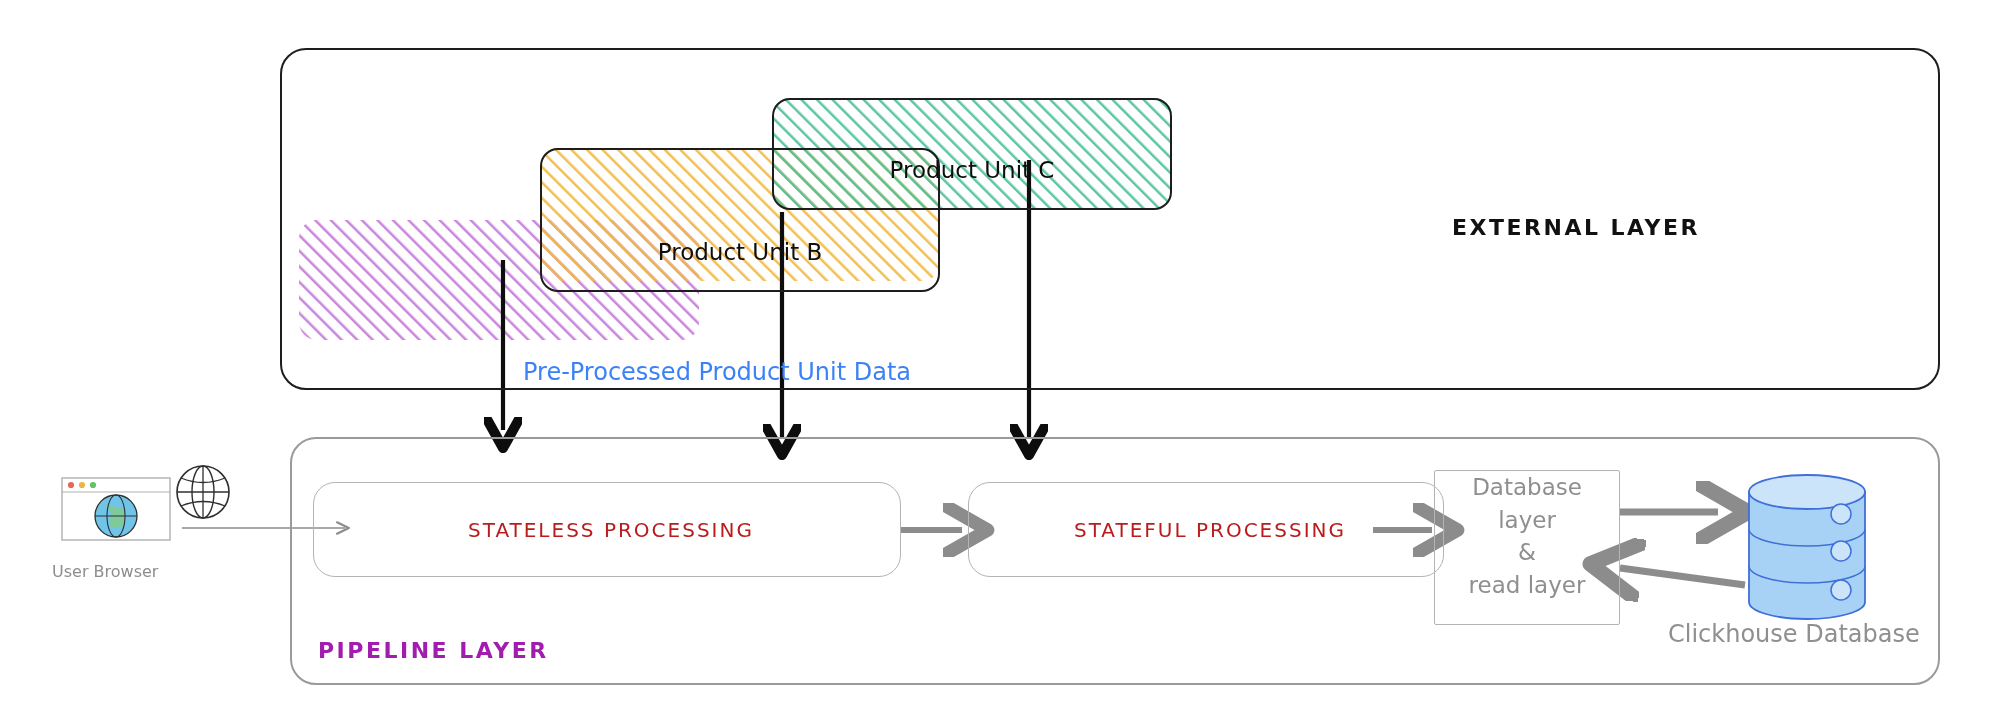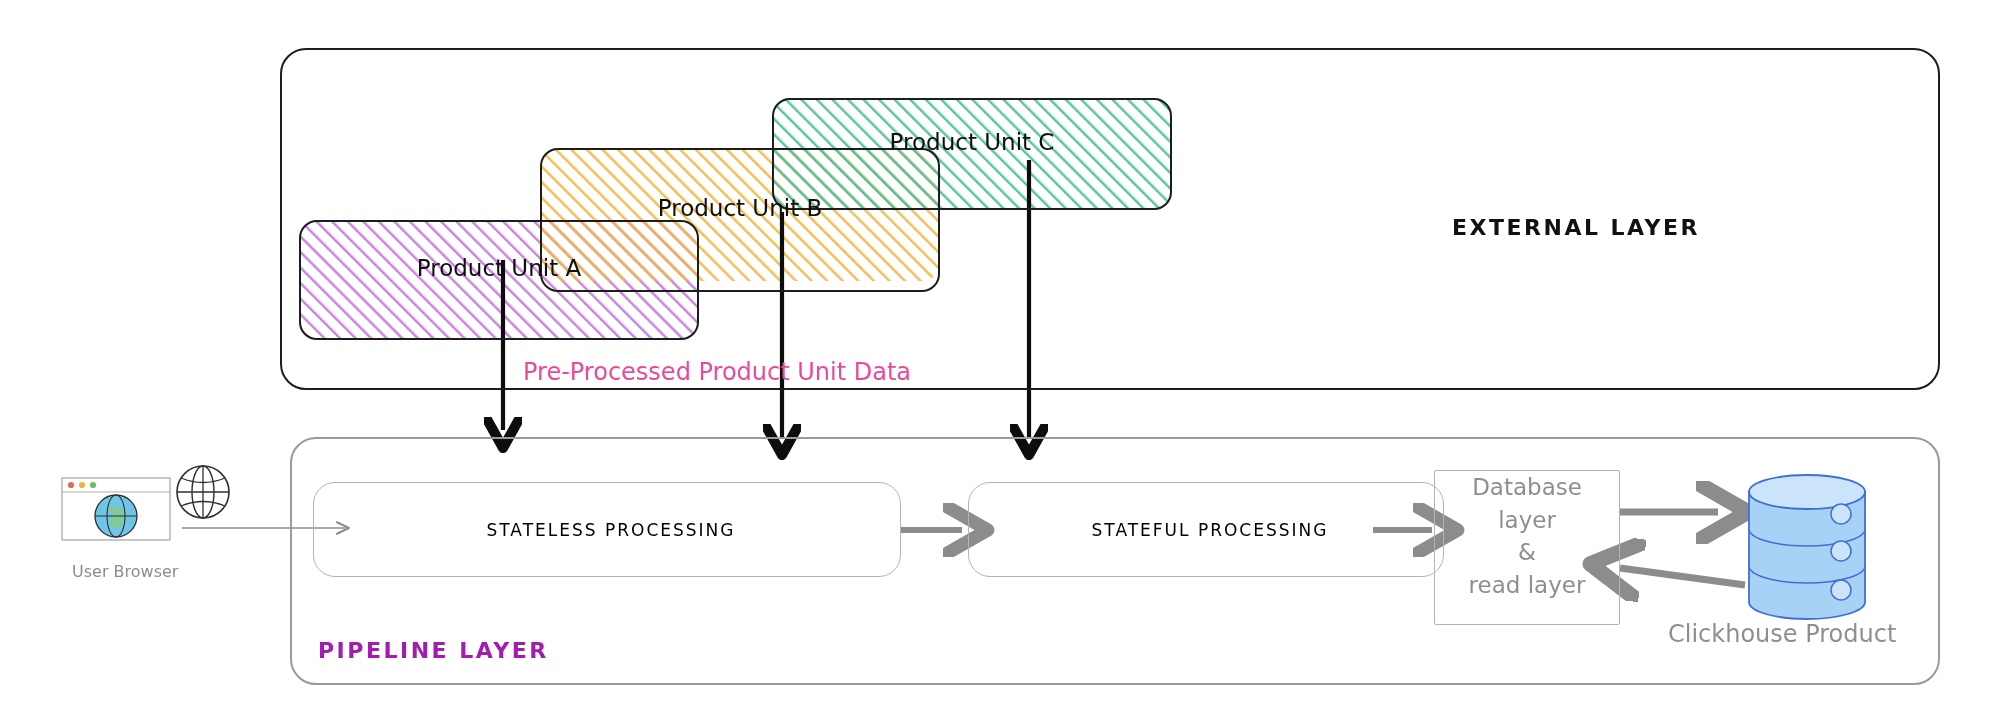--- a/index.html
+++ b/index.html
@@ -51,21 +51,21 @@
     letter-spacing: 2.5px;
     color: #a21caf;
     font-size: 22px;
     white-space: nowrap;
   }
   
   .unit {
     border: 2px solid #1d1d1d;
     border-radius: 18px;
     display: flex;
-    align-items: center;
+    align-items: flex-end;
     justify-content: center;
     padding-bottom: 25px;
   }
   .unit-label {
     font-family: "DejaVu Sans", sans-serif;
     font-size: 23px;
     color: #0e0e0e;
     white-space: nowrap;
     position: relative;
     z-index: 5;
@@ -73,23 +73,23 @@
   
   .proc-box {
     border: 1.5px solid #b4b4b4;
     border-radius: 22px;
     display: flex;
     align-items: center;
     justify-content: center;
   }
   .proc-label {
     font-family: "DejaVu Sans", sans-serif;
-    font-size: 17px;
+    font-size: 20px;
     letter-spacing: 2px;
-    color: #000000;
+    color: #b91c1c;
     white-space: nowrap;
     margin-left: 8px;
   }
   .db-box {
     border: 1.5px solid #b4b4b4;
     border-radius: 2px;
     display: flex;
     flex-direction: column;
     align-items: center;
     justify-content: flex-start;
@@ -98,21 +98,21 @@
   .db-line {
     font-family: "DejaVu Sans", sans-serif;
     font-size: 23px;
     color: #8f8f8f;
     white-space: nowrap;
   }
   .flow-label {
     position: absolute;
     font-family: "DejaVu Sans", sans-serif;
     font-size: 24px;
-    color: #ec4899;
+    color: #3b82f6;
     white-space: nowrap;
     z-index: 7;
   }
   .browser-caption {
     position: absolute;
     font-family: "DejaVu Sans", sans-serif;
     font-size: 16px;
     color: #8d8d8d;
     white-space: nowrap;
   }
@@ -223,23 +223,20 @@
       <circle cx="1841" cy="514" r="10" fill="#cbe4fa" stroke="#3f6fd8" stroke-width="1.5"></circle>
       <circle cx="1841" cy="551" r="10" fill="#cbe4fa" stroke="#3f6fd8" stroke-width="1.5"></circle>
       <circle cx="1841" cy="590" r="10" fill="#cbe4fa" stroke="#3f6fd8" stroke-width="1.5"></circle>
     </g>
   </svg>
 
   <div class="node scope-box" style="left:280px; top:48px; width:1660px; height:342px;"></div>
 
   <div class="scope-label" style="left:1452px; top:215px;">EXTERNAL LAYER</div>
 
-  <div class="node unit" style="left:299px; top:220px; width:400px; height:120px;">
-    <span class="unit-label">Product Unit A</span>
-  </div>
 
   <div class="node unit" style="left:540px; top:148px; width:400px; height:144px;">
     <span class="unit-label">Product Unit B</span>
   </div>
 
   <div class="node unit" style="left:772px; top:98px; width:400px; height:112px;">
     <span class="unit-label">Product Unit C</span>
   </div>
 
   <div class="flow-label" style="left:523px; top:358px;">Pre-Processed Product Unit Data</div>
@@ -256,17 +253,17 @@
     <span class="proc-label">STATEFUL PROCESSING</span>
   </div>
 
   <div class="node db-box" style="left:1434px; top:470px; width:186px; height:155px;">
     <span class="db-line">Database</span>
     <span class="db-line">layer</span>
     <span class="db-line">&amp;</span>
     <span class="db-line">read layer</span>
   </div>
 
-  <div class="browser-caption" style="left:72px; top:562px;">User Browser</div>
-
-  <div class="ch-caption" style="left:1668px; top:620px;">Clickhouse Product</div>
+  <div class="browser-caption" style="left:52px; top:562px;">User Browser</div>
+
+  <div class="ch-caption" style="left:1668px; top:620px;">Clickhouse Database</div>
 
 </div>
 
 </body></html>

